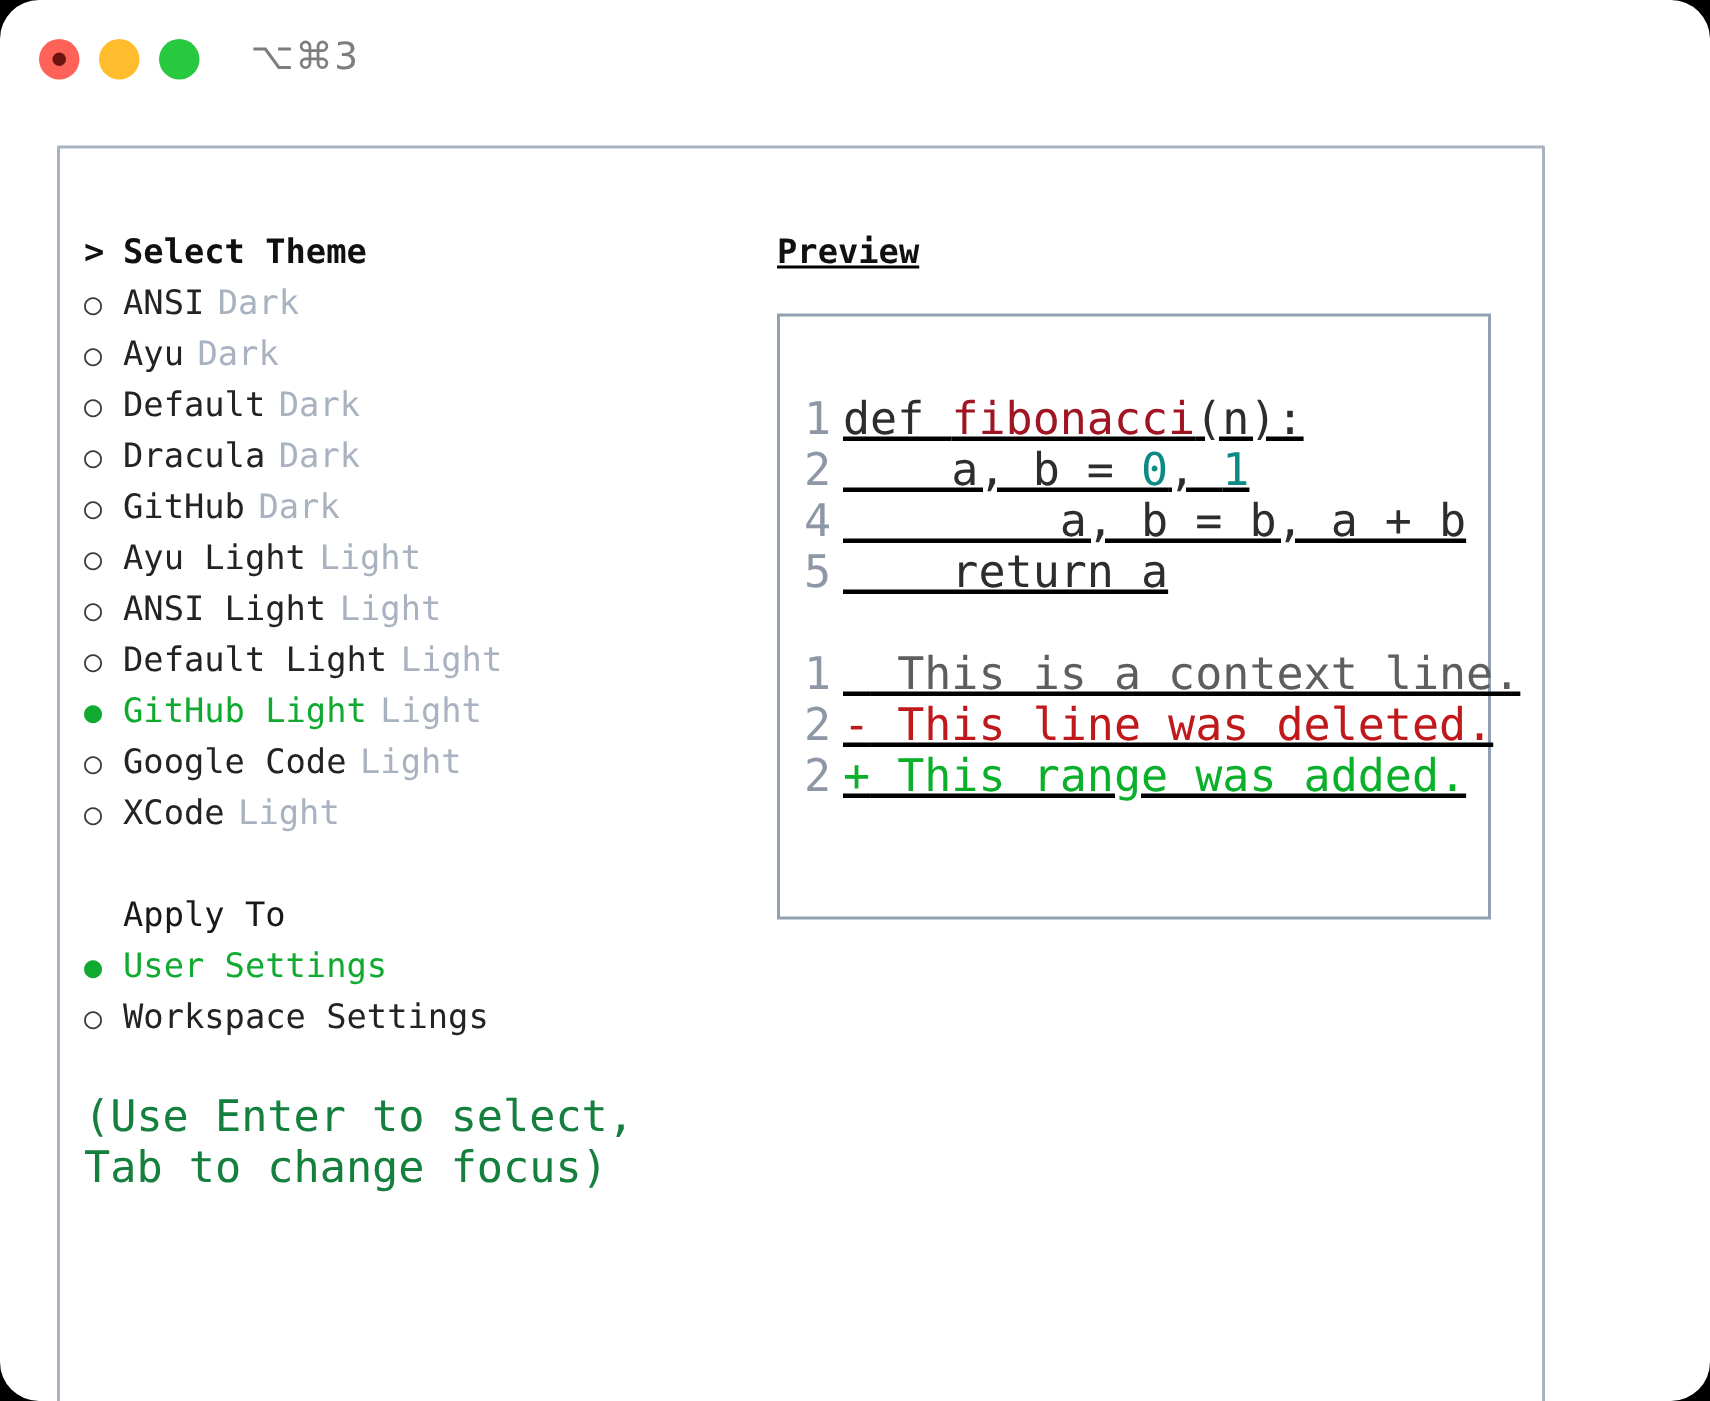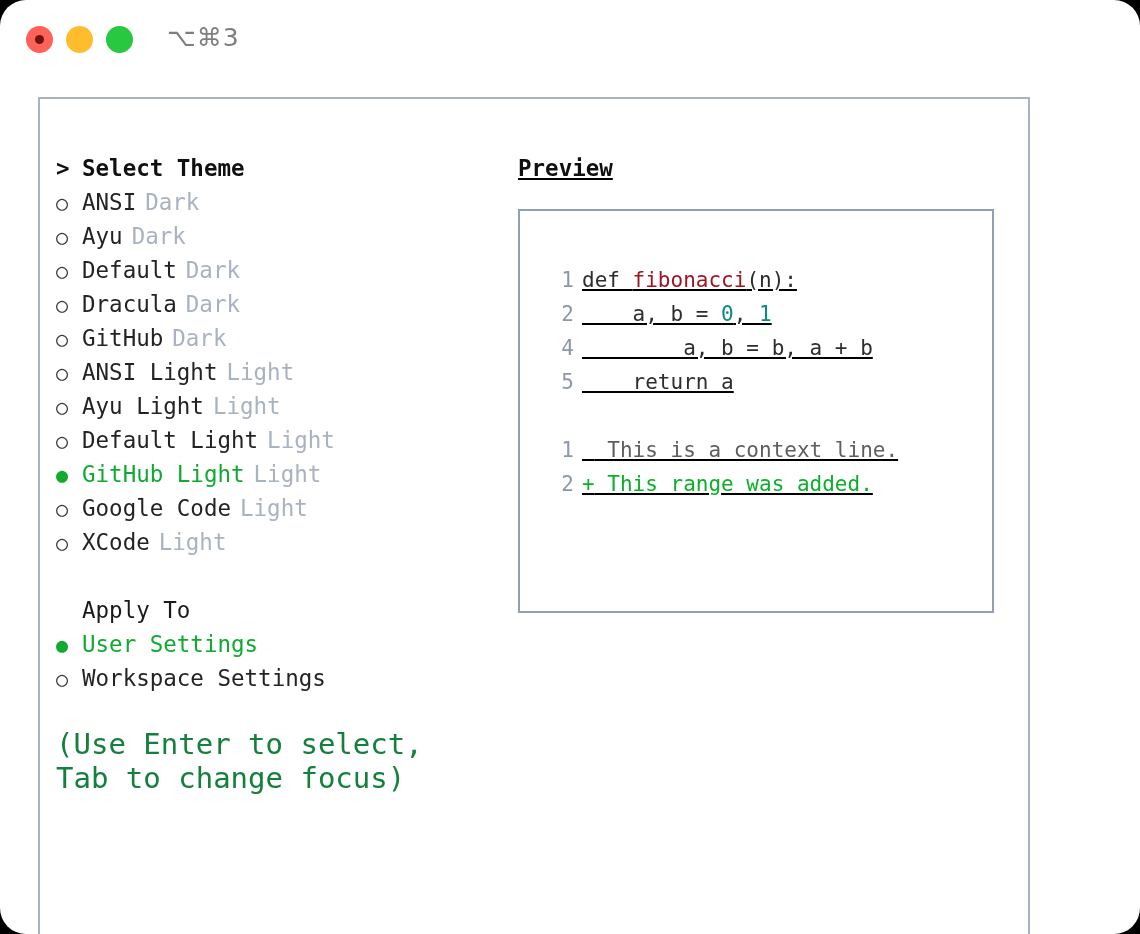--- a/index.html
+++ b/index.html
@@ -139,24 +139,23 @@
     width: 476px;
     height: 404px;
     border: 2px solid #91a0b2;
     box-sizing: border-box;
     background: #ffffff;
     padding: 52px 0 0 0;
   }
   .code-line {
     height: 34px;
     line-height: 34px;
-    font-size: 21px;
+    font-size: 30px;
     white-space: pre;
     color: #2d2d2d;
-    padding-left: 20px;
   }
   .ln {
     display: inline-block;
     width: 34px;
     text-align: right;
     color: #8d97a6;
     margin-right: 8px;
   }
   .tok-fn   { color: #a01523; }
   .tok-num  { color: #0b8b84; }
@@ -186,22 +185,22 @@
       <div class="row header">
         <span class="bullet caret">&gt;</span><span>Select Theme</span>
       </div>
 
       <div id="theme-list">
           <div class="row"><span class="bullet hollow">○</span><span class="name">ANSI</span><span class="tag">Dark</span></div>
           <div class="row"><span class="bullet hollow">○</span><span class="name">Ayu</span><span class="tag">Dark</span></div>
           <div class="row"><span class="bullet hollow">○</span><span class="name">Default</span><span class="tag">Dark</span></div>
           <div class="row"><span class="bullet hollow">○</span><span class="name">Dracula</span><span class="tag">Dark</span></div>
           <div class="row"><span class="bullet hollow">○</span><span class="name">GitHub</span><span class="tag">Dark</span></div>
+          <div class="row"><span class="bullet hollow">○</span><span class="name">Ayu Light</span><span class="tag">Light</span></div>
           <div class="row"><span class="bullet hollow">○</span><span class="name">ANSI Light</span><span class="tag">Light</span></div>
-          <div class="row"><span class="bullet hollow">○</span><span class="name">Ayu Light</span><span class="tag">Light</span></div>
           <div class="row"><span class="bullet hollow">○</span><span class="name">Default Light</span><span class="tag">Light</span></div>
           <div class="row"><span class="bullet filled">●</span><span class="name selected">GitHub Light</span><span class="tag">Light</span></div>
           <div class="row"><span class="bullet hollow">○</span><span class="name">Google Code</span><span class="tag">Light</span></div>
           <div class="row"><span class="bullet hollow">○</span><span class="name">XCode</span><span class="tag">Light</span></div>
         </div>
 
       <div id="apply-block">
         <div class="row sublabel">
           <span class="bullet"></span><span>Apply To</span>
         </div>
@@ -219,19 +218,20 @@
       <div id="preview-box">
         <div id="code-block">
             <div class="code-line"><span class="ln">1</span><span>def </span><span class="tok-fn">fibonacci</span><span>(n):</span></div>
             <div class="code-line"><span class="ln">2</span><span>    a, b = </span><span class="tok-num">0</span><span>, </span><span class="tok-num">1</span></div>
             <div class="code-line"><span class="ln">4</span><span>        a, b = b, a + b</span></div>
             <div class="code-line"><span class="ln">5</span><span>    return a</span></div>
           </div>
         <div class="spacer-line"></div>
         <div id="diff-block">
             <div class="code-line"><span class="ln">1</span><span class="diff-ctx"> </span><span class="diff-ctx"> This is a context line.</span></div>
+            <div class="code-line"><span class="ln">2</span><span class="diff-del">-</span><span class="diff-del"> This line was deleted.</span></div>
             <div class="code-line"><span class="ln">2</span><span class="diff-add">+</span><span class="diff-add"> This range was added.</span></div>
           </div>
       </div>
     </div>
 
   </div>
 </div>
 
 </body></html>

